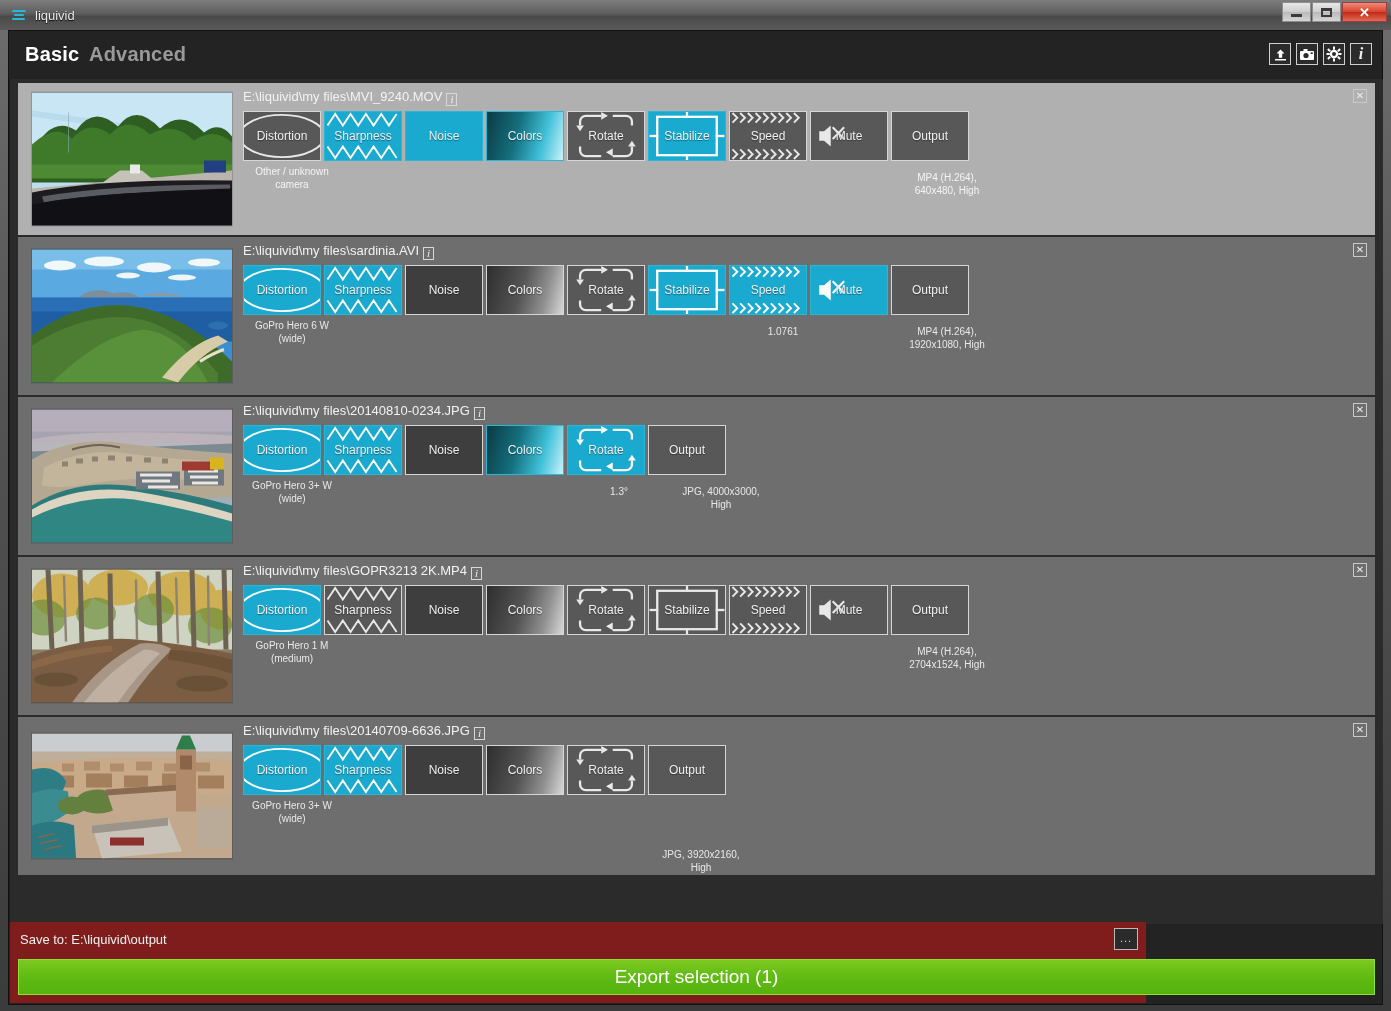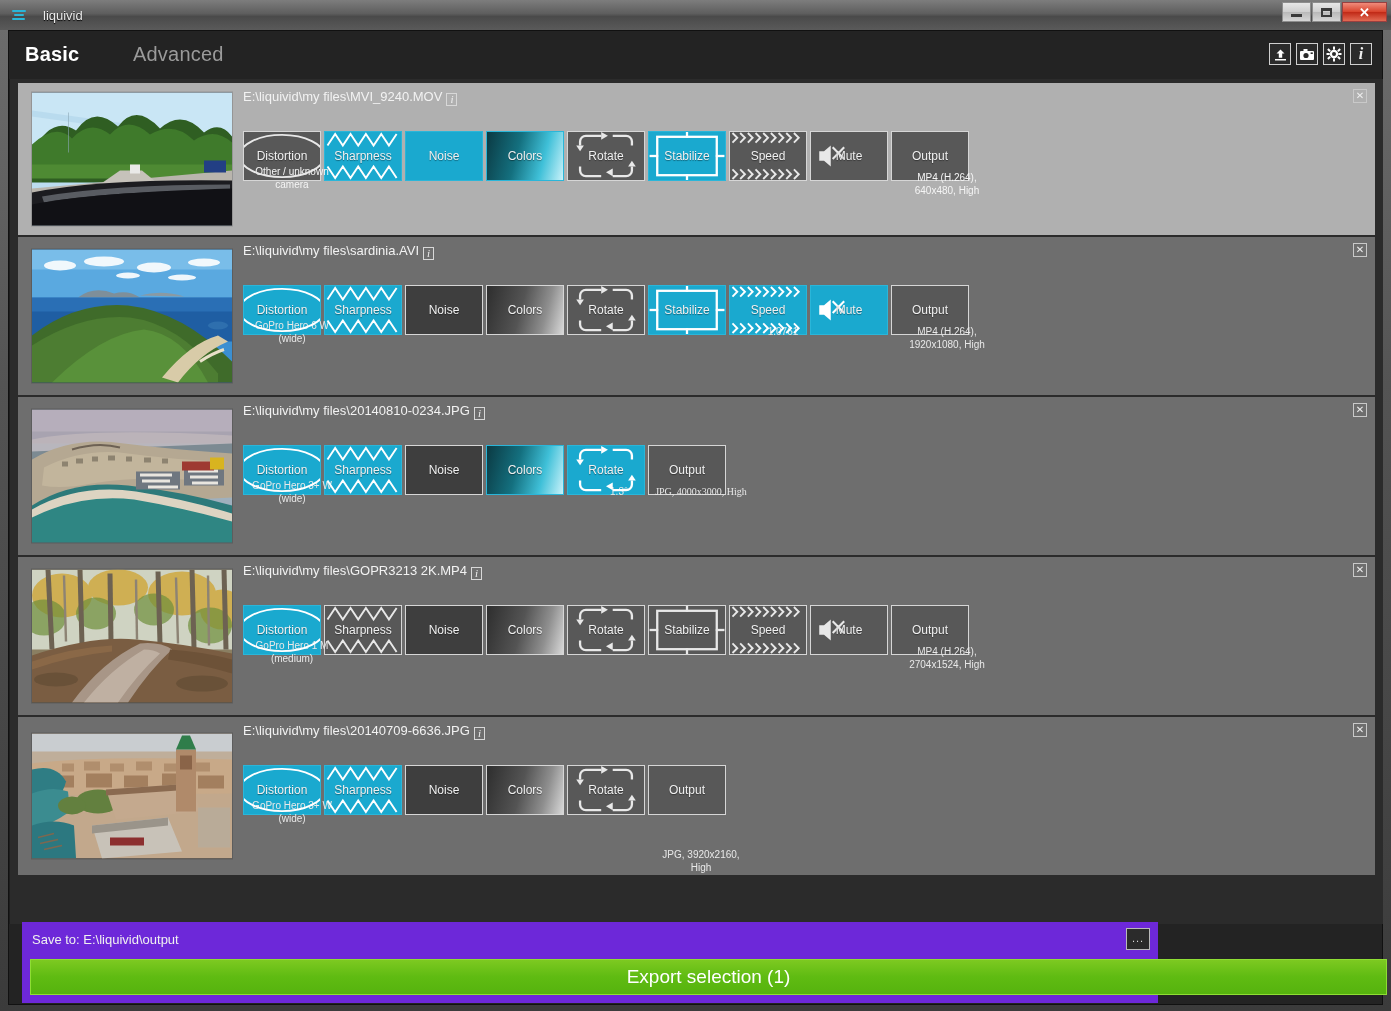--- a/index.html
+++ b/index.html
@@ -24,21 +24,21 @@
   }
   .title-icon {
     margin-left: 11px; width: 16px; height: 16px;
     display: flex; flex-direction: column; justify-content: center; gap: 2px;
   }
   .title-icon i { display:block; height:2px; background:#2ab6d9; border-radius:1px; }
   .title-icon i:nth-child(1){ width:14px; margin-left:1px;}
   .title-icon i:nth-child(2){ width:10px; margin-left:3px;}
   .title-icon i:nth-child(3){ width:13px; margin-left:1px;}
   .title-text {
-    margin-left: 16px; color: #eaeaea; font-size: 13px;
+    margin-left: 8px; color: #eaeaea; font-size: 13px;
     text-shadow: 0 1px 1px #000;
   }
   .winbtns { position:absolute; right:4px; top:2px; display:flex; gap:1px; }
   .winbtn {
     width: 29px; height: 20px;
     border: 1px solid #8d8d8d;
     background: linear-gradient(180deg,#e7e7e7 0%, #cfcfcf 48%, #b9b9b9 52%, #d6d6d6 100%);
     display:flex; align-items:center; justify-content:center;
     color:#333; font-size:11px; line-height:1;
   }
@@ -58,21 +58,21 @@
     background: #232323;
     border: 1px solid #111;
   }
 
   
   .tabbar { position:absolute; left:0; top:0; width:100%; height:48px; background:#232323;text-align:right; }
   .tab {
     position:absolute; top:12px; font-size:20px; letter-spacing:.2px;
   }
   .tab.basic { left:16px; color:#ffffff; font-weight:bold; }
-  .tab.advanced { left:80px; color:#9a9a9a; font-weight:normal;margin-left:44px; }
+  .tab.advanced { left:80px; color:#9a9a9a; font-weight:bold; }
 
   .toolbar { position:absolute; right:10px; top:12px; display:flex; gap:5px; }
   .tbtn {
     width:22px; height:22px; border:1px solid #cfcfcf; background:#2b2b2b;
     display:flex; align-items:center; justify-content:center; color:#f0f0f0;
   }
   .tbtn svg { display:block; }
   .tbtn .ichar { font-family:"Liberation Serif", serif; font-style:italic; font-size:16px; font-weight:bold; }
 
   
@@ -114,21 +114,21 @@
     font-family:"Liberation Serif", serif; font-style:italic; font-size:11px;
     line-height:11px; text-align:center; vertical-align:-2px;
   }
   .btnrow { position:absolute; left:225px; top:28px; display:flex; gap:3px; }
 
   .fbtn {
     position:relative; width:78px; height:50px;
     border:1px solid #d6d6d6; background:#585858;
     display:flex; align-items:center; justify-content:center;
     color:#f0f0f0; font-size:12px;
-    overflow:hidden; cursor:pointer;margin-top:20px;
+    overflow:hidden; cursor:pointer;
   }
   .fbtn.on { border-color:#2ab6d9; background:#1aa9cf; }
   .fbtn .lbl { position:relative; z-index:3; text-shadow:0 1px 1px rgba(0,0,0,.4); }
   .fbtn .art { position:absolute; inset:0; z-index:1; }
 
   
   .art-colors { background:linear-gradient(105deg,#0b3a43 0%, #14707f 40%, #3fc0d8 72%, #c9f2fa 100%); }
   .art-colors.off { background:linear-gradient(105deg,#2e2e2e 0%, #545454 45%, #8f8f8f 75%, #d8d8d8 100%); }
   
   .art-noise {
@@ -161,22 +161,22 @@
 
   .closebtn {
     position:absolute; right:8px; top:6px;
     width:14px; height:14px; border:1px solid #c9c9c9;
     color:#efefef; font-size:10px; line-height:12px; text-align:center;
     background:transparent; cursor:pointer;
   }
 
   
   .bottom {
-    position:absolute; left:13px; bottom:1px; width:1136px; height:81px;
-    background:#6d28d9;
+    position:absolute; left:1px; bottom:1px; width:1136px; height:81px;
+    background:#7f1d1d;
   }
   .saveto {
     position:absolute; left:10px; top:10px; color:#f0f0f0; font-size:13px;
   }
   .browse {
     position:absolute; right:8px; top:6px; width:24px; height:22px;
     border:1px solid #b9b9b9; background:#2b2b2b; color:#d9d9d9;
     font-size:11px; line-height:19px; text-align:center; letter-spacing:1px;
     cursor:pointer;
   }
@@ -585,21 +585,21 @@
                 </g>
               </svg>
             <span class="lbl">Rotate</span>
           </div>
           <div class="fbtn">
             <span class="lbl">Output</span>
           </div>
         </div>
         <div class="sublabel" style="left:228px; top:82px;">GoPro Hero 3+ W (wide)</div>
         <div class="sublabel" style="left:555px; top:88px;">1.3°</div>
-        <div class="sublabel" style="left:637px; top:88px;font-family:Liberation Serif, serif;">JPG, 4000x3000, High</div>
+        <div class="sublabel" style="left:657px; top:88px;">JPG, 4000x3000, High</div>
         <div class="closebtn">✕</div>
       </div>
 
       <div class="row">
         <div class="thumb">
           <svg class="scene" viewBox="0 0 200 133" preserveAspectRatio="none">
             <rect width="200" height="133" fill="#8a7f62"></rect>
             <rect width="200" height="80" fill="#cfd3c2"></rect>
             <g fill="#cfa840" opacity=".85">
                 <ellipse cx="30" cy="26" rx="30" ry="22"></ellipse>

